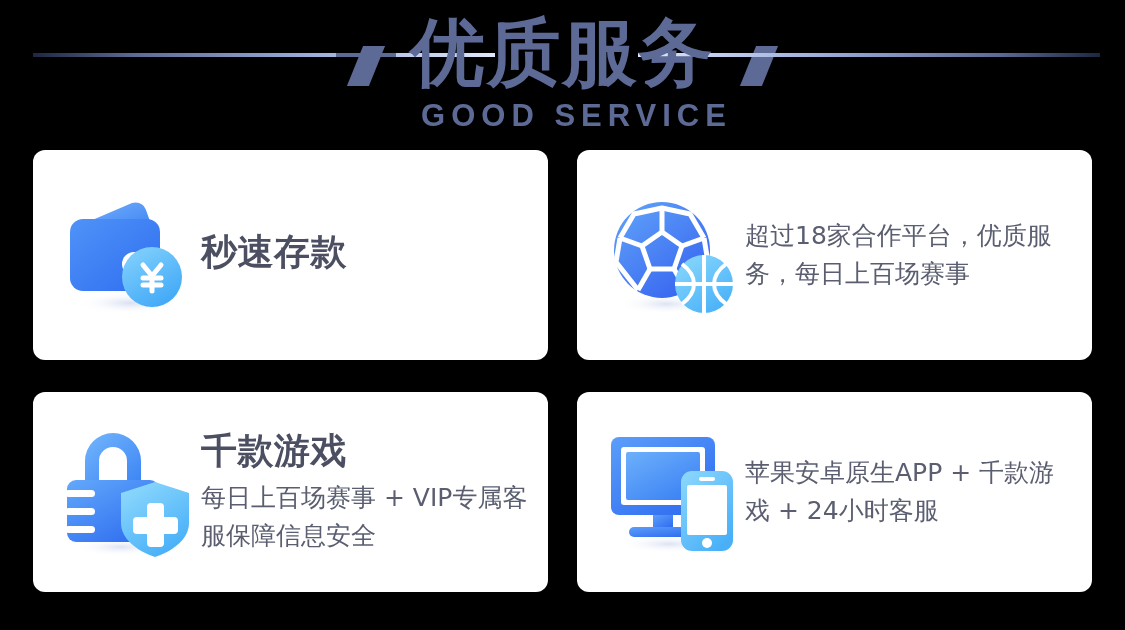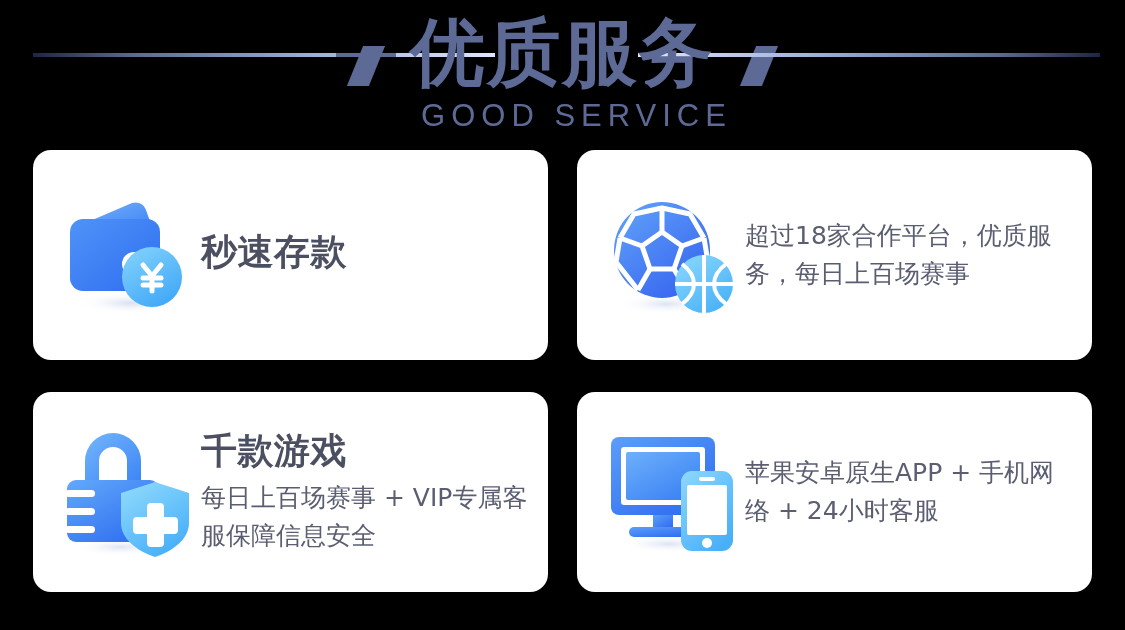--- a/index.html
+++ b/index.html
@@ -44,39 +44,39 @@
     font-size:74px;line-height:92px;
     font-weight:bold;
     color:#5d6a96;
     letter-spacing:2px;
     font-family:"DejaVu Sans","Liberation Sans",sans-serif;
   }
   .title-en{
     position:absolute;left:0;right:0;top:98px;
     text-align:center;
     font-size:31px;line-height:36px;
-    font-weight:normal;
+    font-weight:bold;
     color:#5d6a96;
     letter-spacing:6px;
     font-family:"Liberation Sans",sans-serif;
     padding-left:28px;
   }
 
   
   .grid{
     position:absolute;left:33px;top:150px;
     width:1059px;
     display:grid;
     grid-template-columns:515px 515px;
     grid-template-rows:210px 200px;
     column-gap:29px;row-gap:32px;
   }
   .card{
     background:#ffffff;
-    border-radius:18px;
+    border-radius:12px;
     display:flex;
     align-items:center;
     padding:0 18px 0 26px;
     box-sizing:border-box;
   }
   .icon-wrap{
     width:138px;flex:0 0 138px;
     height:130px;
     position:relative;
     display:flex;align-items:center;justify-content:center;
@@ -270,18 +270,18 @@
           <rect x="19" y="21" width="74" height="48" rx="2" fill="url(#scr)"></rect>
           <rect x="46" y="84" width="20" height="14" fill="url(#mon)"></rect>
           <rect x="22" y="96" width="68" height="10" rx="5" fill="url(#mon)"></rect>
           <rect x="74" y="40" width="52" height="80" rx="11" fill="url(#phn)"></rect>
           <rect x="80" y="54" width="40" height="50" rx="2" fill="#ffffff"></rect>
           <rect x="92" y="46" width="16" height="4" rx="2" fill="#ffffff"></rect>
           <circle cx="100" cy="112" r="5" fill="#ffffff"></circle>
         </svg>
       </div>
       <div class="text-wrap">
-        <div class="card-desc two-line">苹果安卓原生APP + 手机网络 + 24小时客服</div>
+        <div class="card-desc two-line">苹果安卓原生APP + 千款游戏 + 24小时客服</div>
       </div>
     </div>
 
   </div>
 </div>
 
 </body></html>

